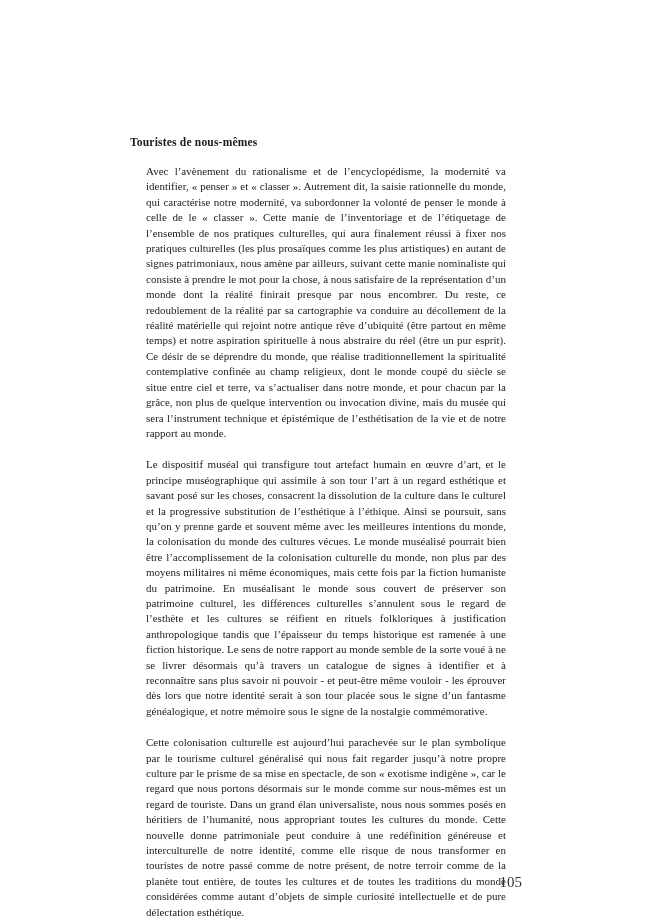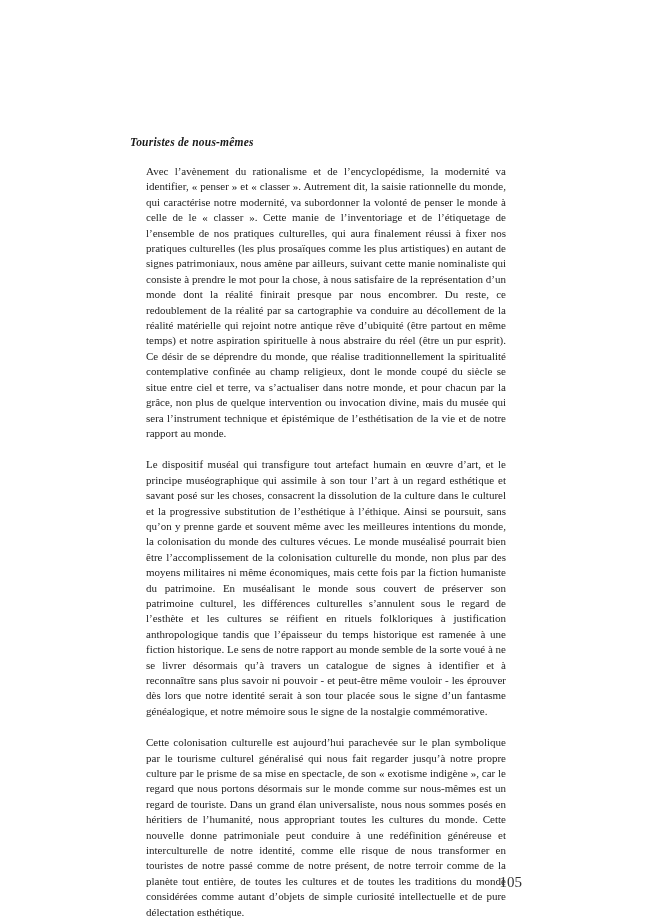--- a/index.html
+++ b/index.html
@@ -25,21 +25,20 @@
     left: 130px;
     top: 136px;
     width: 392px;
   }
   .doc-title {
     font-size: 11.5px;
     font-weight: bold;
     margin: 0 0 6px 0;
     letter-spacing: 0.2px;
     color: #1a1a1a;
-    font-style: italic;
   }
   .body-para {
     font-size: 11px;
     line-height: 15.4px;
     text-align: justify;
     margin: 16px;
     color: #222222;
   }
   .page-number {
     position: absolute;

